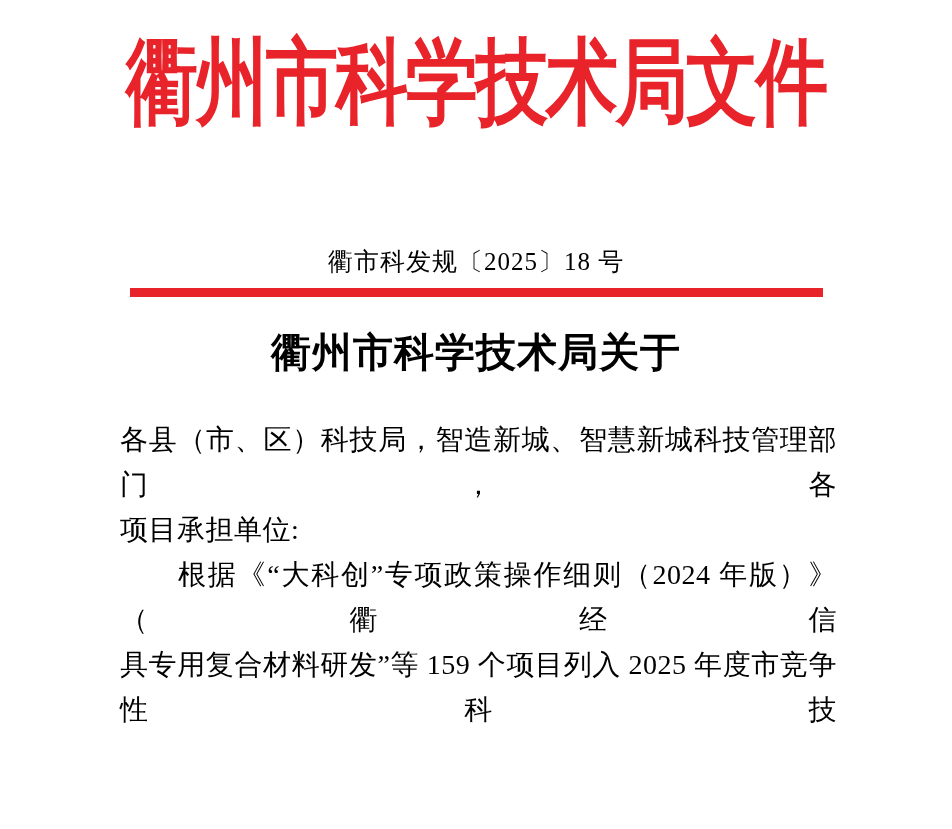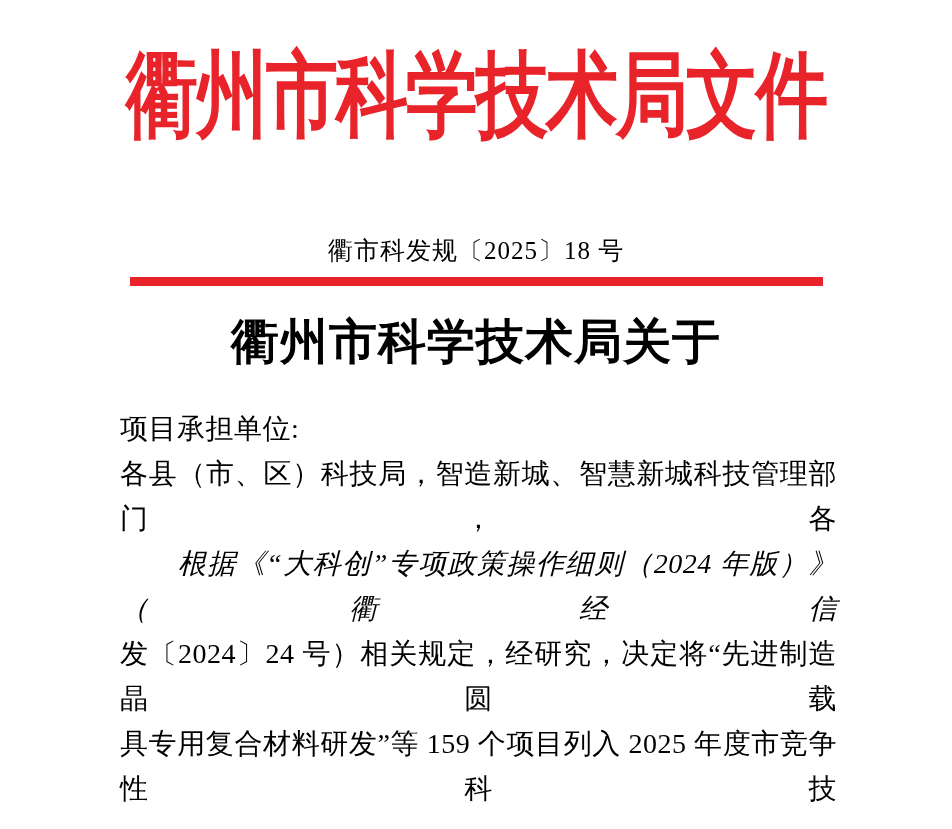--- a/index.html
+++ b/index.html
@@ -11,55 +11,55 @@
     position: relative;
     width: 952px;
     height: 829px;
     background: #ffffff;
     overflow: hidden;
     font-family: "Liberation Serif", "DejaVu Serif", serif;
     color: #000000;
   }
   
   .agency-header {
-    margin-top: 40px;
+    margin-top: 27px;
     height: 112px;
     line-height: 112px;
     text-align: center;
     white-space: nowrap;
   }
   .agency-header .stretch {
     display: inline-block;
     font-size: 72px;
     font-weight: 700;
     letter-spacing: -2px;
     color: #e8232a;
     transform: scaleY(1.3);
     transform-origin: center;
   }
   
   .doc-number {
-    margin-top: 84px;
+    margin-top: 108px;
     font-size: 25px;
     line-height: 30px;
     text-align: center;
     letter-spacing: 1px;
   }
   
   .red-line {
     margin: 11px auto 0 auto;
     width: 693px;
     height: 9px;
     background: #e8232a;
   }
   
   .notice-title {
     margin: 31px 0 0 0;
     padding: 0;
-    font-size: 48px;
+    font-size: 40px;
     font-weight: 700;
     line-height: 49px;
     text-align: center;
     letter-spacing: 1px;
   }
   
   .body-text {
     margin: 40px 115px 0 120px;
     font-size: 28px;
     line-height: 45px;
@@ -69,42 +69,40 @@
     white-space: nowrap;
   }
   
   .body-text .jl {
     text-align: justify;
     text-align-last: justify;
     white-space: normal;
   }
   .body-text .indent {
     text-indent: 58px;
-    font-style: italic;
   }
 </style>
 </head>
 <body>
 
 <div class="page">
 
   <div class="agency-header">
     <span class="stretch">衢州市科学技术局文件</span>
   </div>
 
   <div class="doc-number">衢市科发规〔2025〕18 号</div>
 
   <div class="red-line"></div>
 
   <h1 class="notice-title">
     <div>衢州市科学技术局关于</div>
   </h1>
 
   <div class="body-text">
+    <div class="line jl">各县（市、区）科技局，智造新城、智慧新城科技管理部门，各</div>
     <div class="line">项目承担单位:</div>
-    <div class="line jl">各县（市、区）科技局，智造新城、智慧新城科技管理部门，各</div>
     <div class="line jl indent">根据《“大科创”专项政策操作细则（2024 年版）》（衢经信</div>
-    <div class="line jl">发〔2024〕24 号）相关规定，经研究，决定将“先进制造晶圆载</div>
     <div class="line jl">具专用复合材料研发”等 159 个项目列入 2025 年度市竞争性科技</div>
 
   </div>
 
 </div>
 
 </body></html>

